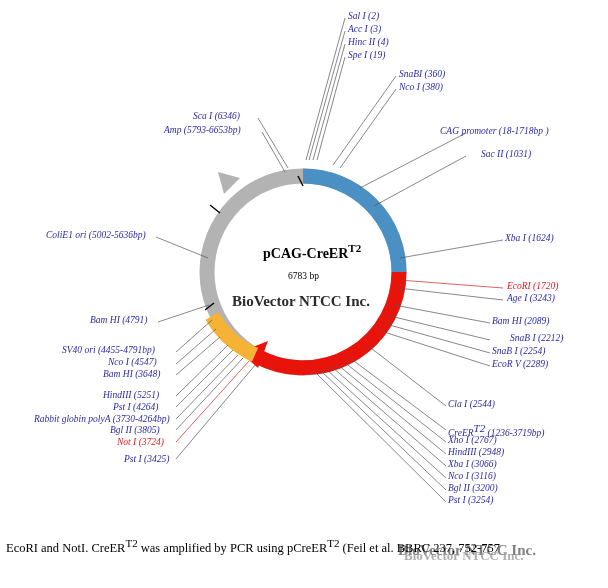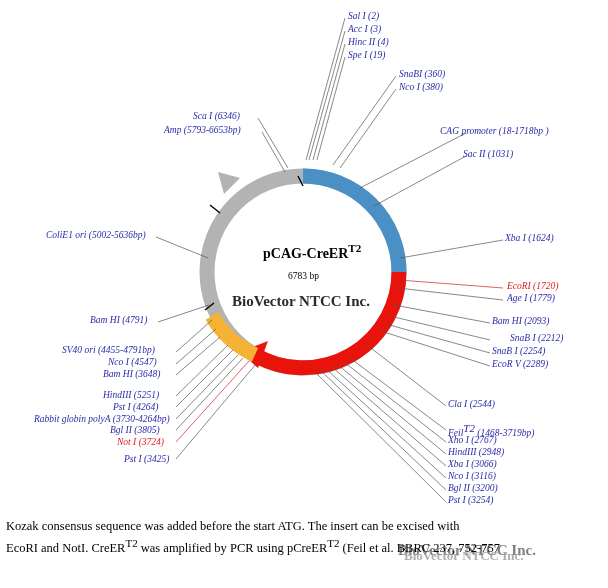--- a/index.html
+++ b/index.html
@@ -189,36 +189,36 @@
 <div class="label" style="left:108px; top:357px;">Nco I (4547)</div>
 <div class="label" style="left:103px; top:369px;">Bam HI (3648)</div>
 <div class="label" style="left:103px; top:390px;">HindIII (5251)</div>
 <div class="label" style="left:113px; top:402px;">Pst I (4264)</div>
 <div class="label" style="left:34px; top:414px;">Rabbit globin polyA (3730-4264bp)</div>
 <div class="label" style="left:110px; top:425px;">Bgl II (3805)</div>
 <div class="label red" style="left:117px; top:437px;">Not I (3724)</div>
 <div class="label" style="left:124px; top:454px;font-style:italic;">Pst I (3425)</div>
 
 <div class="label" style="left:440px; top:126px;">CAG promoter (18-1718bp )</div>
-<div class="label" style="left:463px; top:149px;text-align:center;">Sac II (1031)</div>
+<div class="label" style="left:481px; top:149px;text-align:center;">Sac II (1031)</div>
 <div class="label" style="left:505px; top:233px;">Xba I (1624)</div>
 <div class="label red" style="left:507px; top:281px;">EcoRI (1720)</div>
-<div class="label" style="left:507px; top:293px;">Age I (1779)</div>
-<div class="label" style="left:492px; top:316px;">Bam HI (2093)</div>
+<div class="label" style="left:507px; top:293px;">Age I (3243)</div>
+<div class="label" style="left:492px; top:316px;">Bam HI (2089)</div>
 <div class="label" style="left:492px; top:333px;margin-left:18px;">SnaB I (2212)</div>
 <div class="label" style="left:492px; top:346px;">SnaB I (2254)</div>
 <div class="label" style="left:492px; top:359px;">EcoR V (2289)</div>
 <div class="label" style="left:448px; top:399px;">Cla I (2544)</div>
 
 <div class="label" style="left:448px; top:423px;">
-  <span>Feil</span><sup>T2</sup><span> (1468-3719bp)</span>
+  <span>CreER</span><sup>T2</sup><span> (1236-3719bp)</span>
 </div>
 <div class="label" style="left:448px; top:435px;">Xho I (2767)</div>
 <div class="label" style="left:448px; top:447px;">HindIII (2948)</div>
 <div class="label" style="left:448px; top:459px;">Xba I (3066)</div>
 <div class="label" style="left:448px; top:471px;">Nco I (3116)</div>
 <div class="label" style="left:448px; top:483px;">Bgl II (3200)</div>
 <div class="label" style="left:448px; top:495px;">Pst I (3254)</div>
 
 <div id="caption">
-  <span>Kozak consensus sequence was added before the start ATG. The insert can be excised with</span><br>
+  <br>
   <span>EcoRI and NotI. CreER</span><sup>T2</sup><span> was amplified by PCR using pCreER</span><sup>T2</sup><span> (Feil et al. BBRC 237, 752-757</span><br>
 </div>
 
 </body></html>

